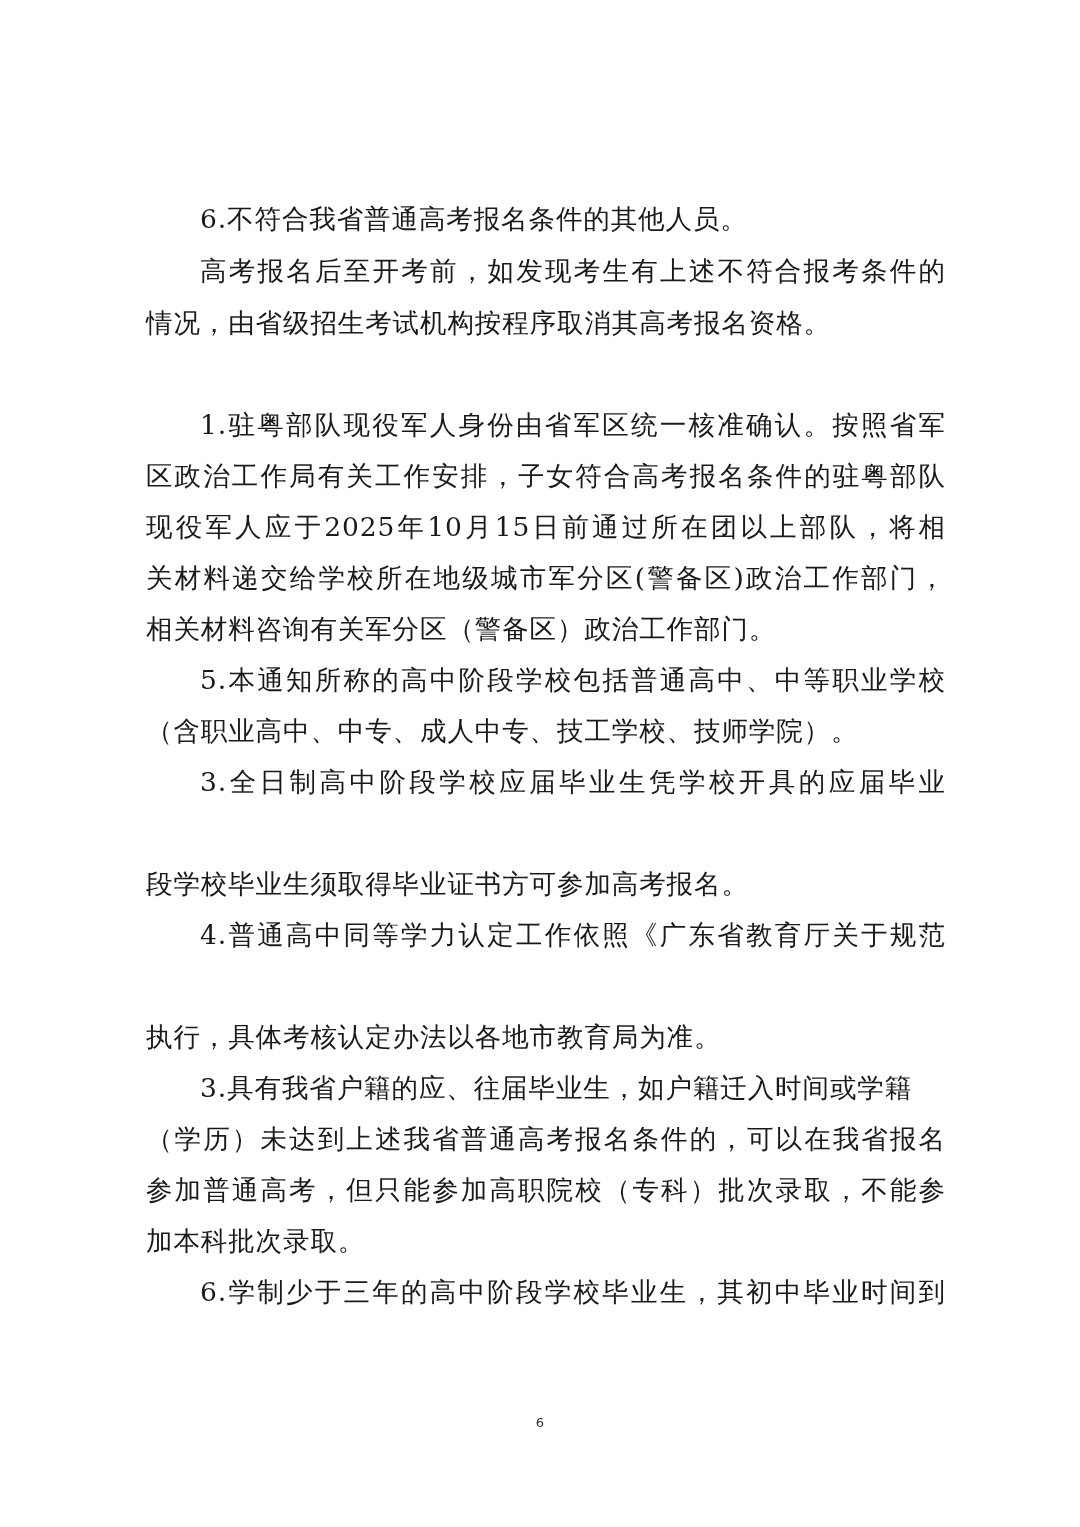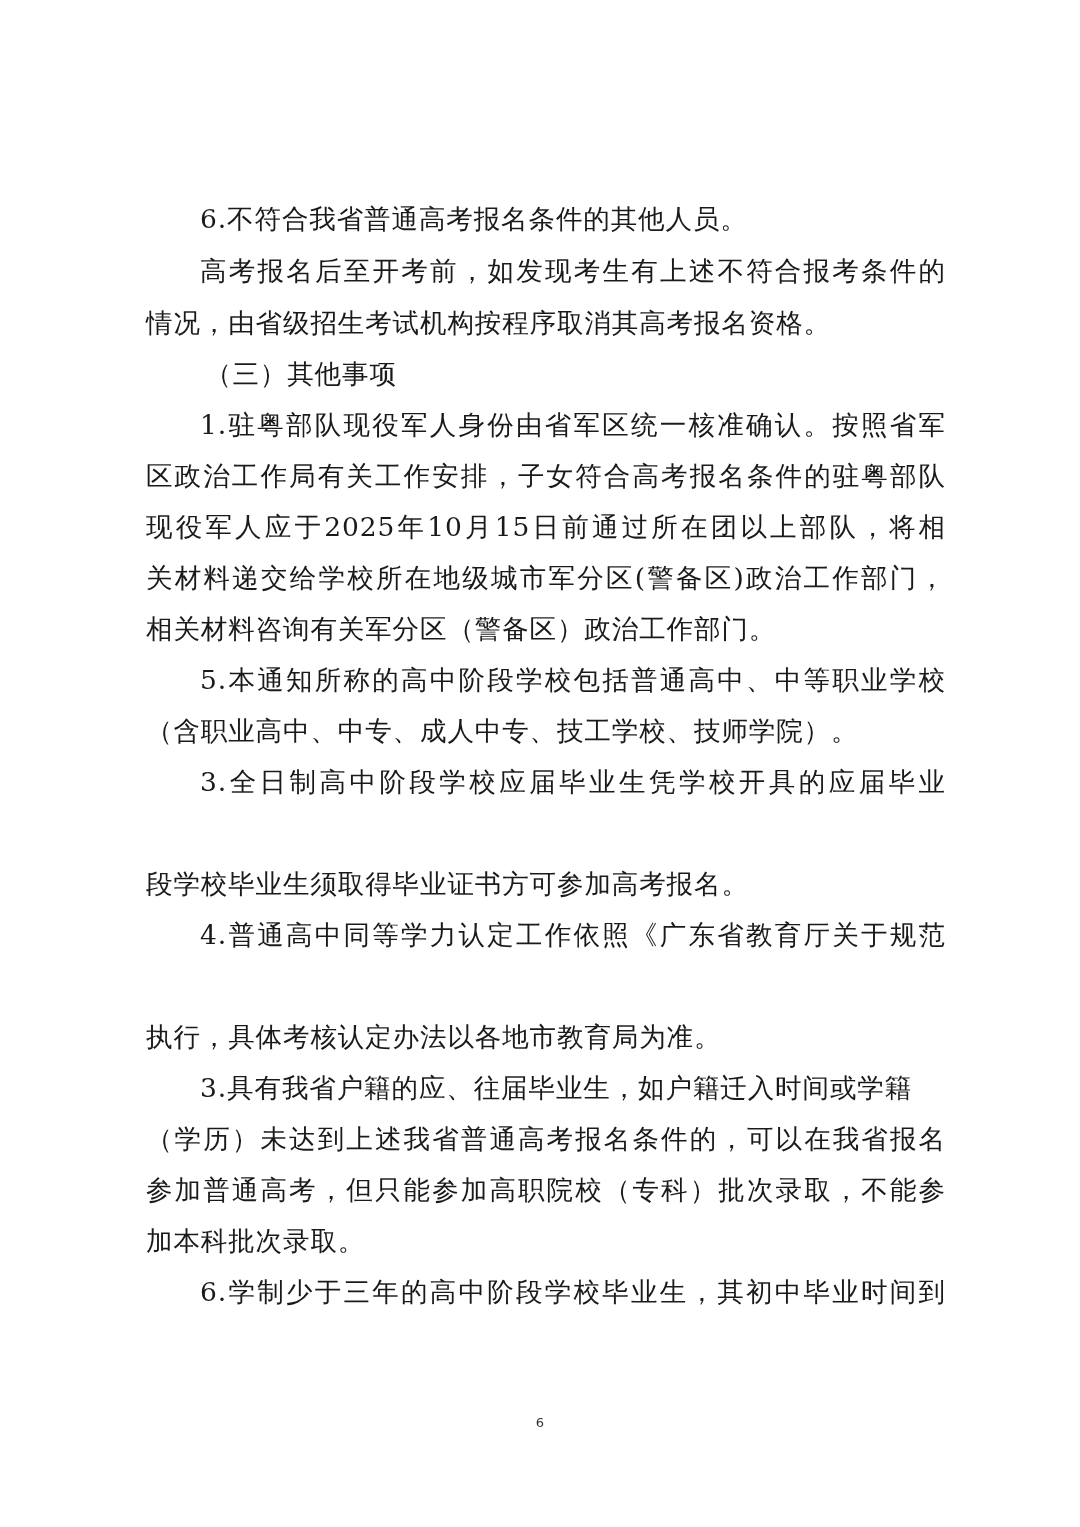--- a/index.html
+++ b/index.html
@@ -52,21 +52,20 @@
   </style>
 </head>
 <body>
 
 <div class="page">
 
   <div class="line indent" style="top:202px">6.不符合我省普通高考报名条件的其他人员。</div>
   <div class="line indent justify" style="top:254px">高考报名后至开考前，如发现考生有上述不符合报考条件的</div>
   <div class="line" style="top:306px">情况，由省级招生考试机构按程序取消其高考报名资格。</div>
 
-  <div class="line section-head" style="top:357px">（三）其他事项</div>
 
   <div class="line indent justify" style="top:408px">1.驻粤部队现役军人身份由省军区统一核准确认。按照省军</div>
   <div class="line justify" style="top:459px">区政治工作局有关工作安排，子女符合高考报名条件的驻粤部队</div>
   <div class="line justify" style="top:510px">现役军人应于2025年10月15日前通过所在团以上部队，将相</div>
   <div class="line justify" style="top:561px">关材料递交给学校所在地级城市军分区(警备区)政治工作部门，</div>
   <div class="line" style="top:612px">相关材料咨询有关军分区（警备区）政治工作部门。</div>
 
   <div class="line indent justify" style="top:663px">5.本通知所称的高中阶段学校包括普通高中、中等职业学校</div>
   <div class="line" style="top:714px">（含职业高中、中专、成人中专、技工学校、技师学院）。</div>
 

